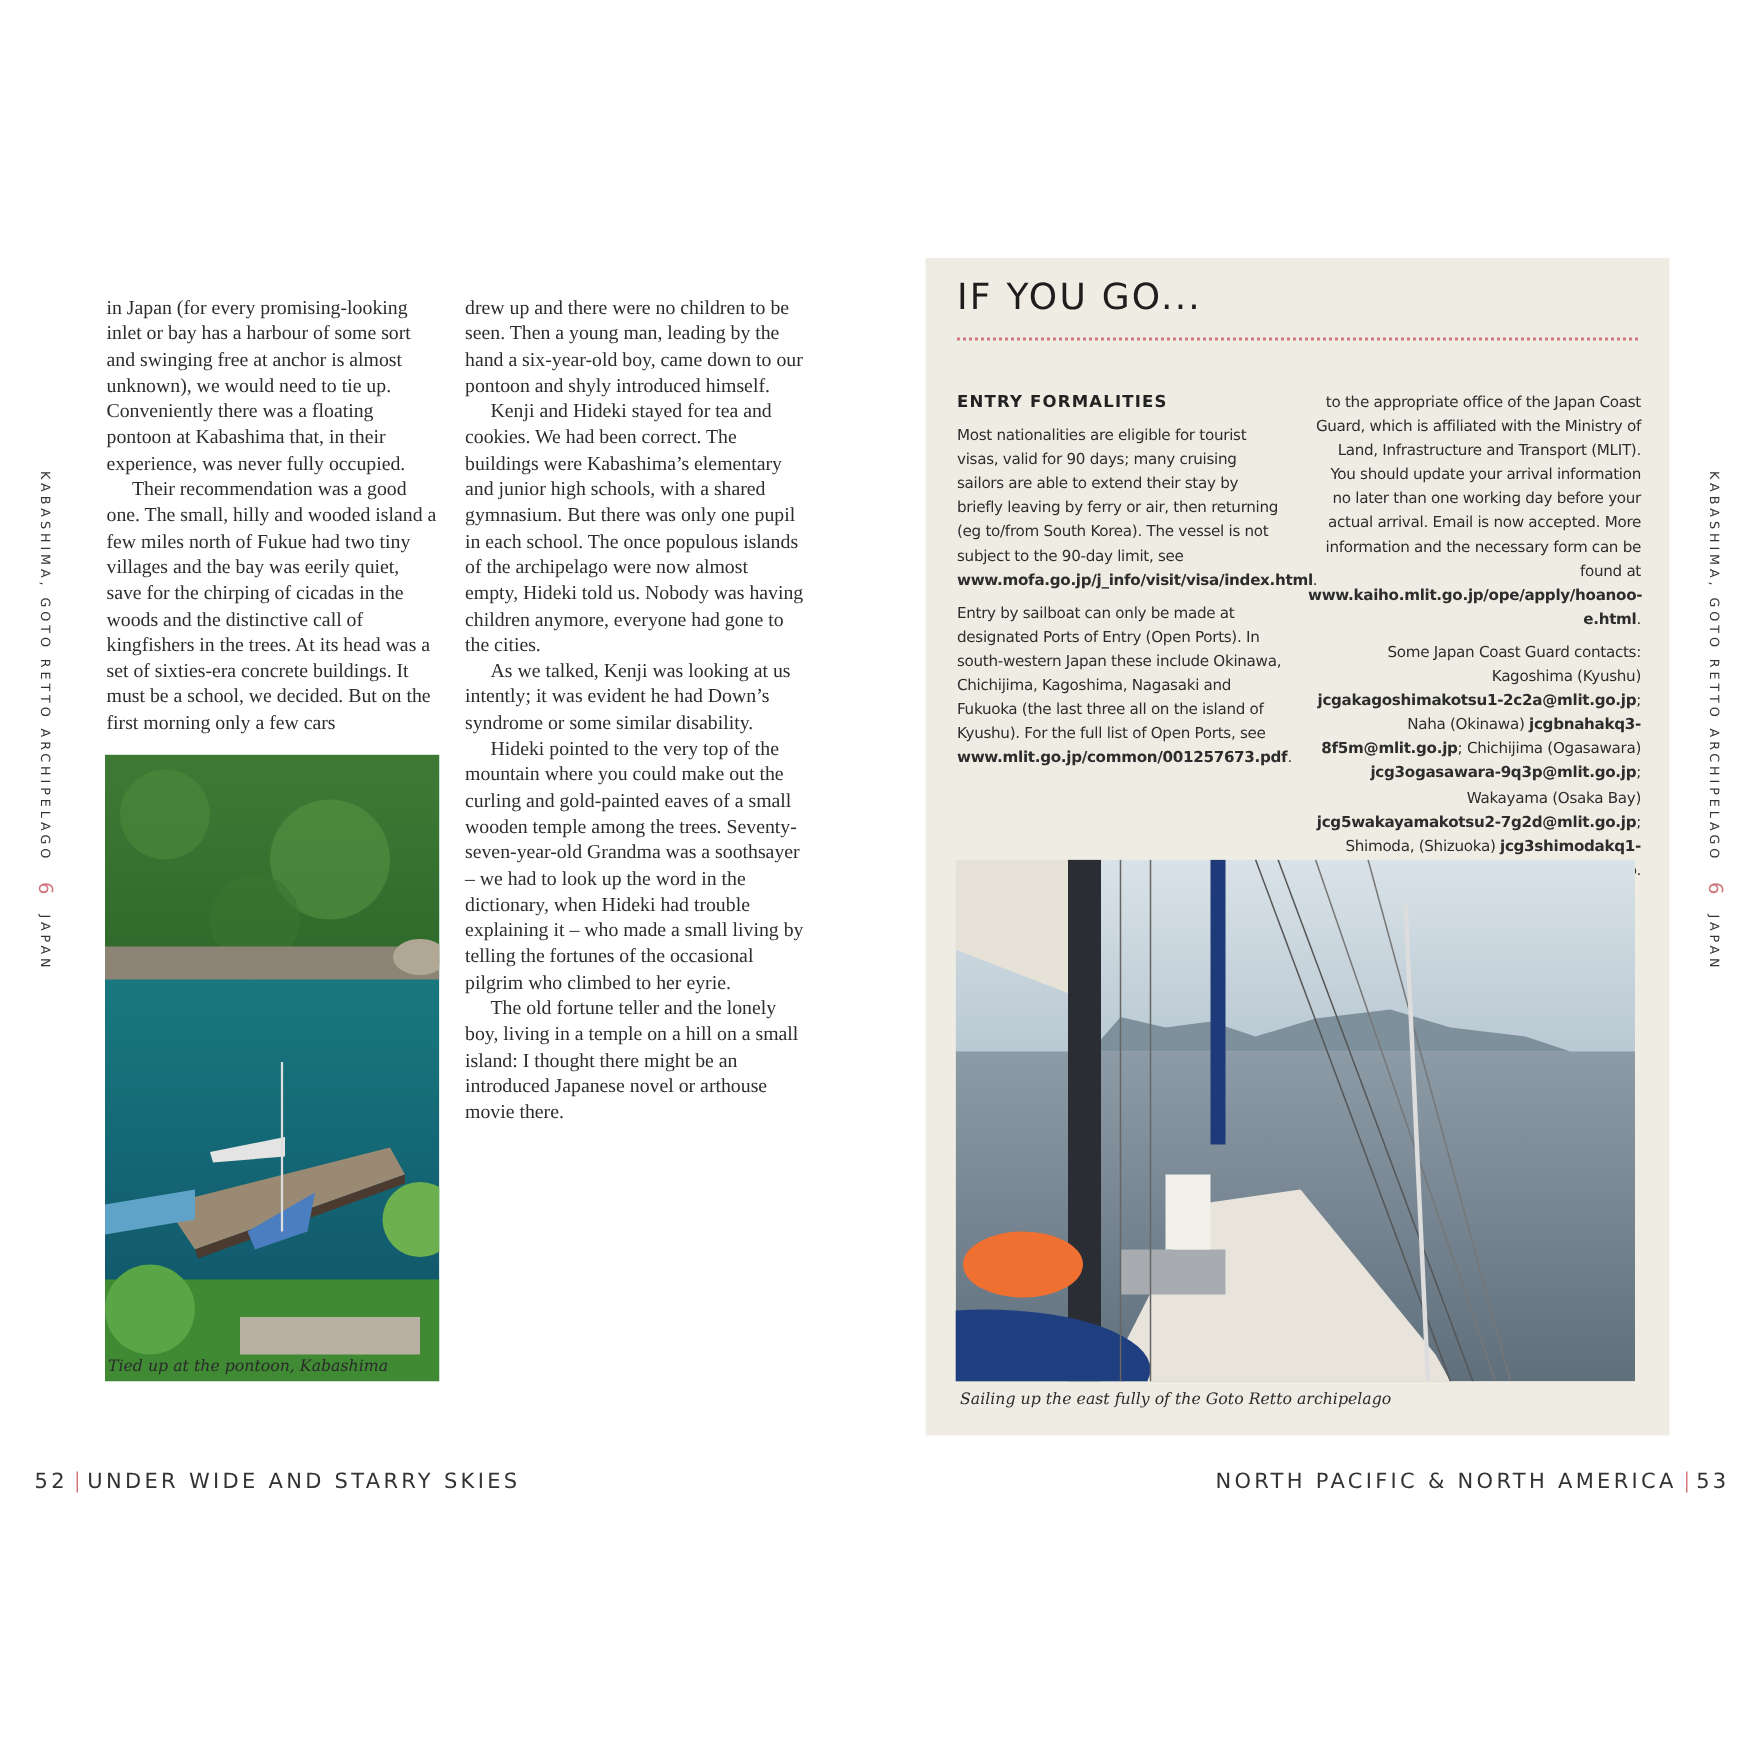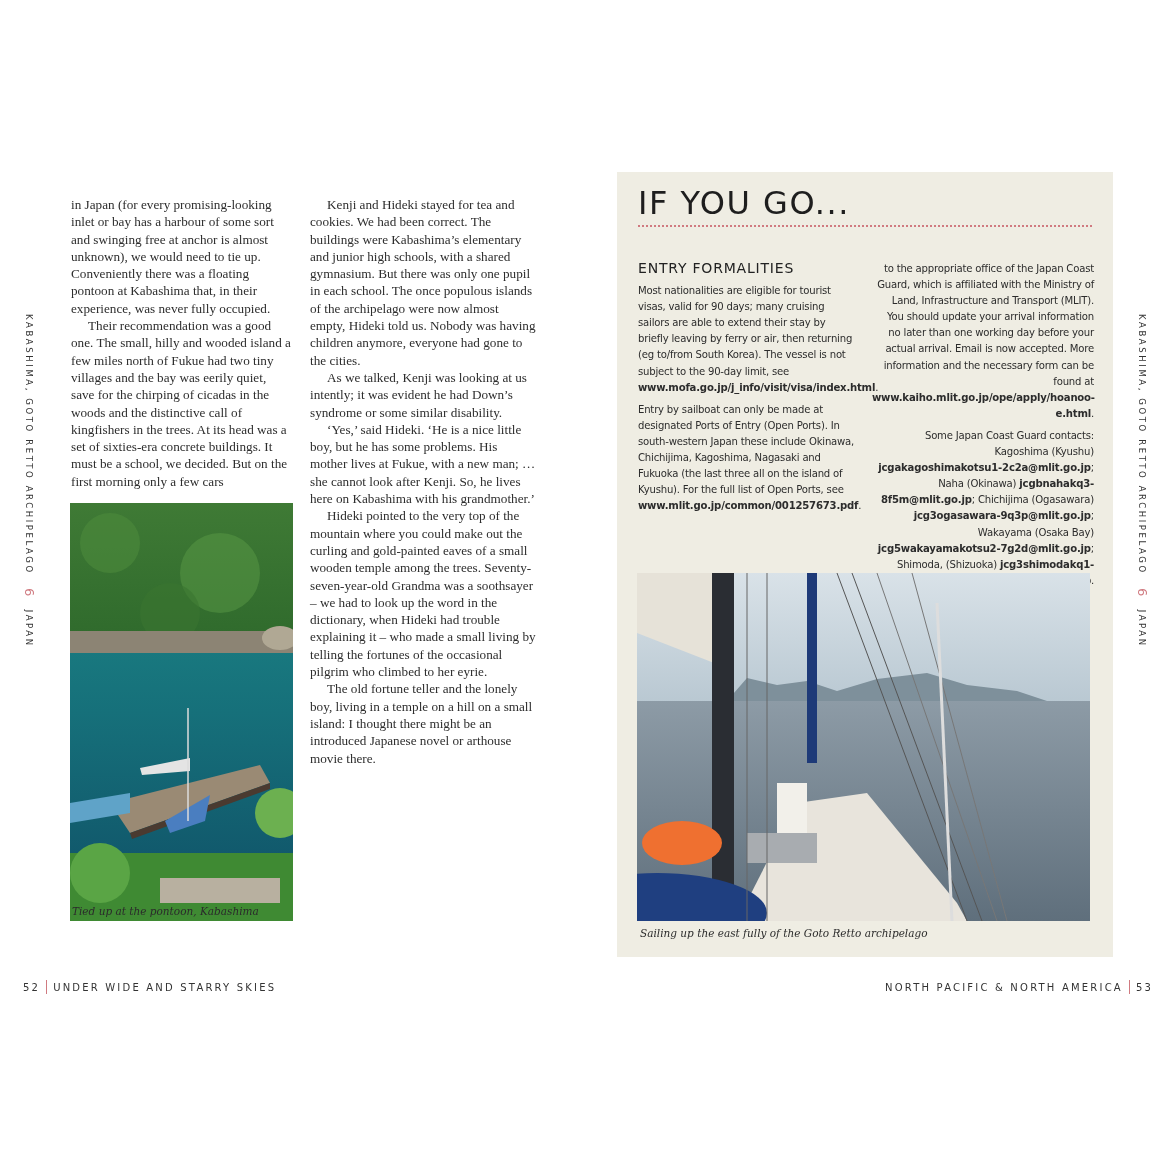--- a/index.html
+++ b/index.html
@@ -24,75 +24,75 @@
     font-size: 10.5px; color: #2b2b2b;
   }
   .cap-left { left: 72px; top: 905px; }
 
   .sidebar-box {
     position: absolute; left: 617px; top: 172px; width: 496px; height: 785px;
     background: #efede3;
   }
   .box-title {
     position: absolute; left: 638px; top: 184px;
-    font-family: "DejaVu Sans", sans-serif; font-size: 32px; letter-spacing: 1.5px;
+    font-family: "DejaVu Sans", sans-serif; font-size: 24px; letter-spacing: 1.5px;
     color: #1e1e1e;
   }
   .dotted {
     position: absolute; left: 638px; top: 225px; width: 454px; height: 0;
     border-top: 2px dotted #d07a80;
   }
   .box-col {
     position: absolute; font-family: "DejaVu Sans", sans-serif; font-size: 10.1px;
     line-height: 16.1px; color: #2c2c2c; letter-spacing: -0.2px;
   }
   .box-col p { margin: 0 0 6px 0; }
   .box-col b { font-weight: bold; }
   .box-col1 { left: 638px; top: 260px; width: 218px; }
   .box-col2 { left: 872px; top: 261px; width: 222px; text-align: right; }
   .section-head {
-    font-family: "DejaVu Sans", sans-serif; font-weight: normal; font-size: 14px;
+    font-family: "DejaVu Sans", sans-serif; font-weight: bold; font-size: 11px;
     letter-spacing: 0.8px; color: #222; margin: 0 0 7px 0;
   }
   .photo-right { left: 637px; top: 573px; width: 453px; height: 348px; }
   .cap-right { left: 640px; top: 927px; }
 
   .vert {
     position: absolute; font-family: "DejaVu Sans", sans-serif; font-size: 8.5px;
     letter-spacing: 2.6px; color: #333; writing-mode: vertical-rl; white-space: nowrap;
   }
   .vert .num { color: #d07a80; font-size: 13px; letter-spacing: 0; margin: 8px 0; }
   .vert-left { left: 22px; top: 314px; }
   .vert-right { left: 1135px; top: 314px; }
 
   .footer {
     position: absolute; top: 980px; font-family: "DejaVu Sans", sans-serif;
-    font-size: 10px; letter-spacing: 2.2px; color: #333; display: flex; align-items: center;
+    font-size: 14px; letter-spacing: 2.2px; color: #333; display: flex; align-items: center;
   }
   .footer .sep { display: inline-block; width: 1px; height: 14px; background: #d07a80; margin: 0 6px; }
   .footer-left { left: 23px; }
   .footer-right { right: 12px; }
 </style>
 </head>
 <body>
 
 <div class="vert vert-left">
   <span>KABASHIMA, GOTO RETTO ARCHIPELAGO</span>
   <span class="num">6</span>
   <span>JAPAN</span>
 </div>
 
 <div class="serif-col col1" id="col1">
     <p>in Japan (for every promising-looking inlet or bay has a harbour of some sort and swinging free at anchor is almost unknown), we would need to tie up. Conveniently there was a floating pontoon at Kabashima that, in their experience, was never fully occupied.</p>
     <p class="indent">Their recommendation was a good one. The small, hilly and wooded island a few miles north of Fukue had two tiny villages and the bay was eerily quiet, save for the chirping of cicadas in the woods and the distinctive call of kingfishers in the trees. At its head was a set of sixties-era concrete buildings. It must be a school, we decided. But on the first morning only a few cars</p>
   </div>
 <div class="serif-col col2" id="col2">
+    <p>drew up and there were no children to be seen. Then a young man, leading by the hand a six-year-old boy, came down to our pontoon and shyly introduced himself.</p>
     <p class="indent">Kenji and Hideki stayed for tea and cookies. We had been correct. The buildings were Kabashima’s elementary and junior high schools, with a shared gymnasium. But there was only one pupil in each school. The once populous islands of the archipelago were now almost empty, Hideki told us. Nobody was having children anymore, everyone had gone to the cities.</p>
     <p class="indent">As we talked, Kenji was looking at us intently; it was evident he had Down’s syndrome or some similar disability.</p>
-    <p class="indent">‘Yes,’ said Hideki. ‘He is a nice little boy, but he has some problems. His mother lives at Fukue, with a new man; … she cannot look after Kenji. So, he lives here on Kabashima with his grandmother.’</p>
     <p class="indent">Hideki pointed to the very top of the mountain where you could make out the curling and gold-painted eaves of a small wooden temple among the trees. Seventy-seven-year-old Grandma was a soothsayer – we had to look up the word in the dictionary, when Hideki had trouble explaining it – who made a small living by telling the fortunes of the occasional pilgrim who climbed to her eyrie.</p>
     <p class="indent">The old fortune teller and the lonely boy, living in a temple on a hill on a small island: I thought there might be an introduced Japanese novel or arthouse movie there.</p>
   </div>
 
 <div class="photo photo-left">
   <svg viewBox="0 0 223 418" preserveAspectRatio="none">
     <defs>
       <linearGradient id="hill" x1="0" y1="0" x2="0" y2="1">
         <stop offset="0" stop-color="#3f7a35"></stop>
           <stop offset="1" stop-color="#2f6a2c"></stop>

